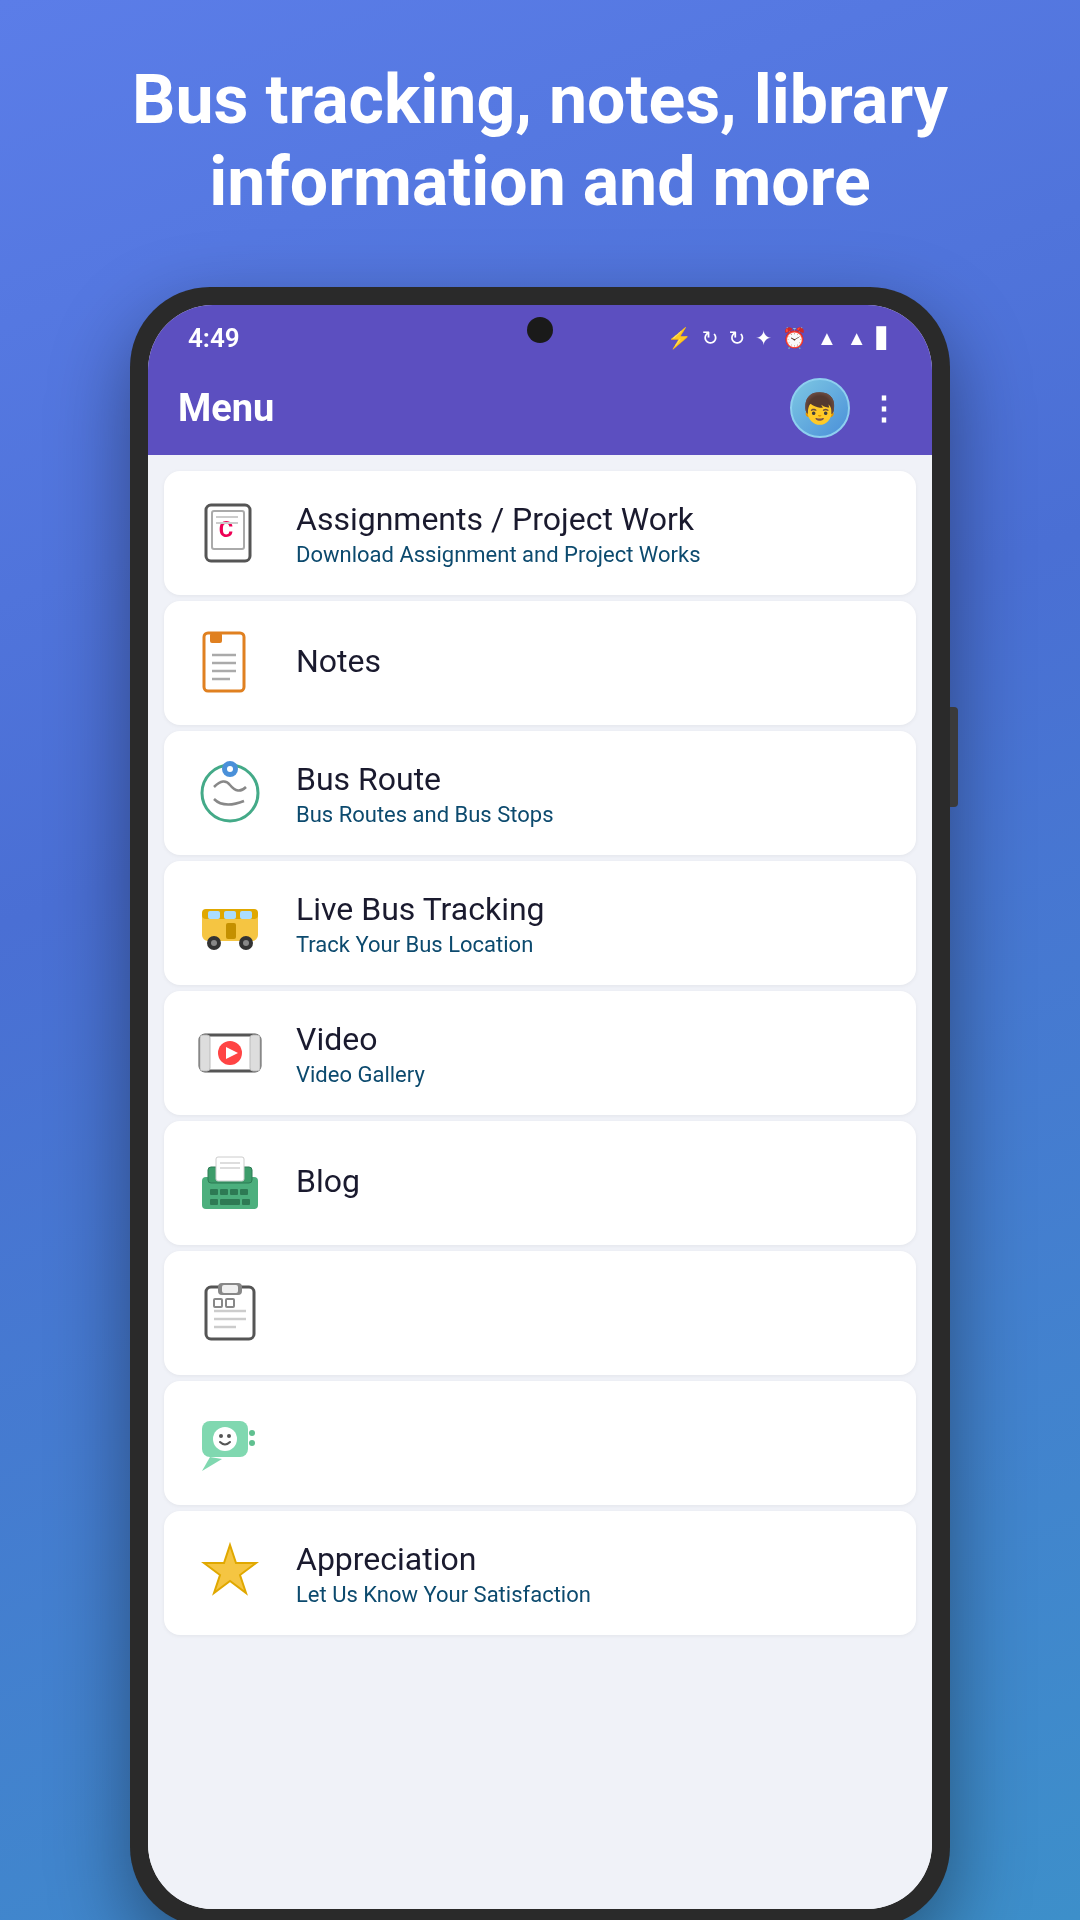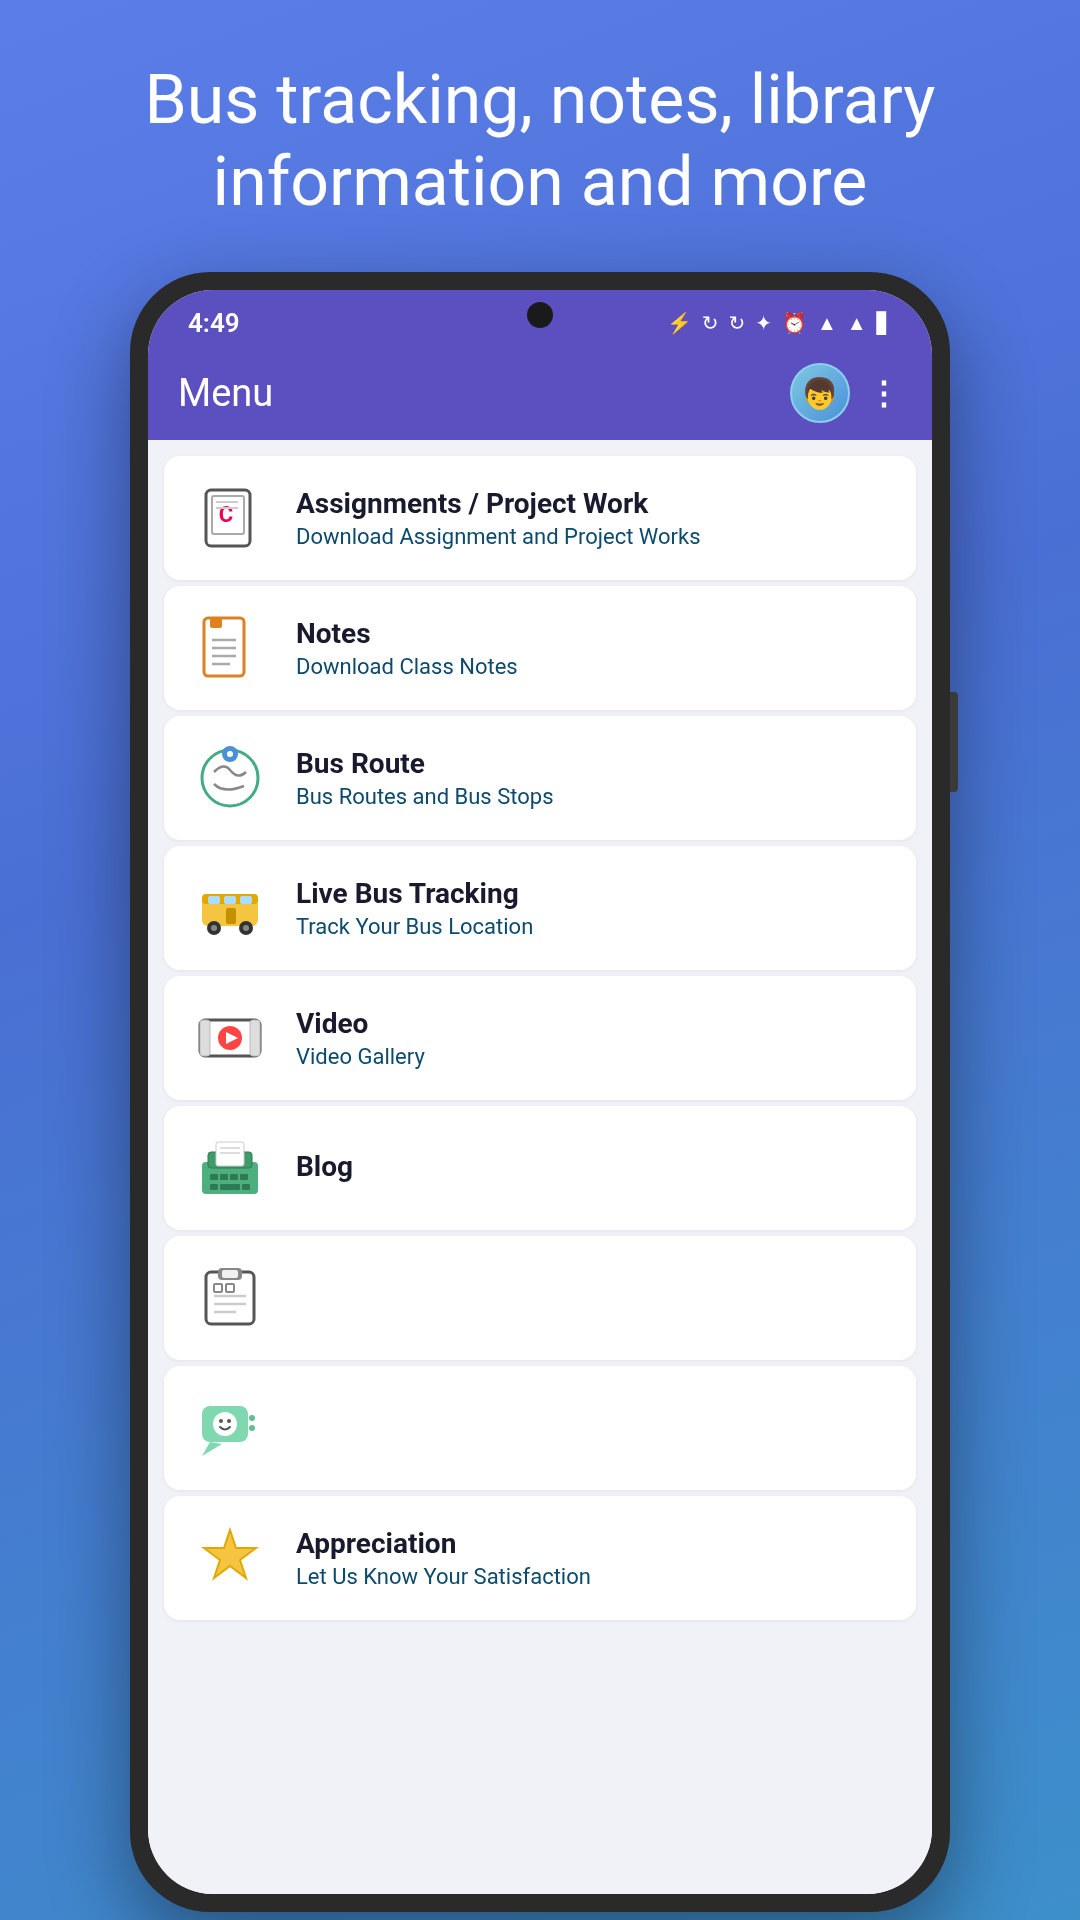--- a/index.html
+++ b/index.html
@@ -11,23 +11,23 @@
       display: flex;
       flex-direction: column;
       align-items: center;
       overflow: hidden;
     }
 
     .hero-text {
       color: white;
       text-align: center;
       font-size: 68px;
-      font-weight: 400;
+      font-weight: 700;
       line-height: 1.2;
-      padding: 60px 80px 49px;
+      padding: 60px 80px 64px;
       width: 100%;
     }
 
     .phone-wrapper {
       width: 820px;
       height: 1792px;
       position: relative;
     }
 
     .phone-frame {
@@ -92,21 +92,21 @@
       background: #5c4fc0;
       display: flex;
       justify-content: space-between;
       align-items: center;
       padding: 18px 30px 22px;
       height: 90px;
     }
     .top-bar-title {
       color: white;
       font-size: 38px;
-      font-weight: 400;
+      font-weight: 700;
     }
     .top-bar-right {
       display: flex;
       align-items: center;
       gap: 18px;
     }
     .avatar {
       width: 60px;
       height: 60px;
       border-radius: 50%;
@@ -157,22 +157,22 @@
 
     .menu-icon-svg {
       width: 72px;
       height: 72px;
     }
 
     .menu-text {
       flex: 1;
     }
     .menu-title {
-      font-size: 28px;
-      font-weight: 700;
+      font-size: 32px;
+      font-weight: 400;
       color: #1a1a2e;
       margin-bottom: 4px;
     }
     .menu-sub {
       font-size: 22px;
       color: #0c4a6e;
     }
 
     
     .side-btn-right {
@@ -249,21 +249,20 @@
               <rect x="10" y="6" width="40" height="58" rx="4" fill="none" stroke="#e08020" stroke-width="3"></rect>
               <rect x="16" y="6" width="12" height="10" rx="2" fill="#e08020"></rect>
               <line x1="18" y1="28" x2="42" y2="28" stroke="#aaa" stroke-width="2.5"></line>
               <line x1="18" y1="36" x2="42" y2="36" stroke="#aaa" stroke-width="2.5"></line>
               <line x1="18" y1="44" x2="42" y2="44" stroke="#aaa" stroke-width="2.5"></line>
               <line x1="18" y1="52" x2="36" y2="52" stroke="#aaa" stroke-width="2.5"></line>
             </svg>
           </div>
           <div class="menu-text">
             <div class="menu-title">Notes</div>
-            <div class="menu-sub">Download Class Notes</div>
           </div>
         </div>
 
         <div class="menu-item">
           <div class="menu-icon-wrap">
             <svg class="menu-icon-svg" viewBox="0 0 72 72">
               <circle cx="36" cy="36" r="28" fill="none" stroke="#4a8" stroke-width="3"></circle>
               <circle cx="36" cy="12" r="8" fill="#4a90d9"></circle>
               <polygon points="36,5 31,15 41,15" fill="#4a90d9"></polygon>
               <circle cx="36" cy="12" r="3" fill="white"></circle>

